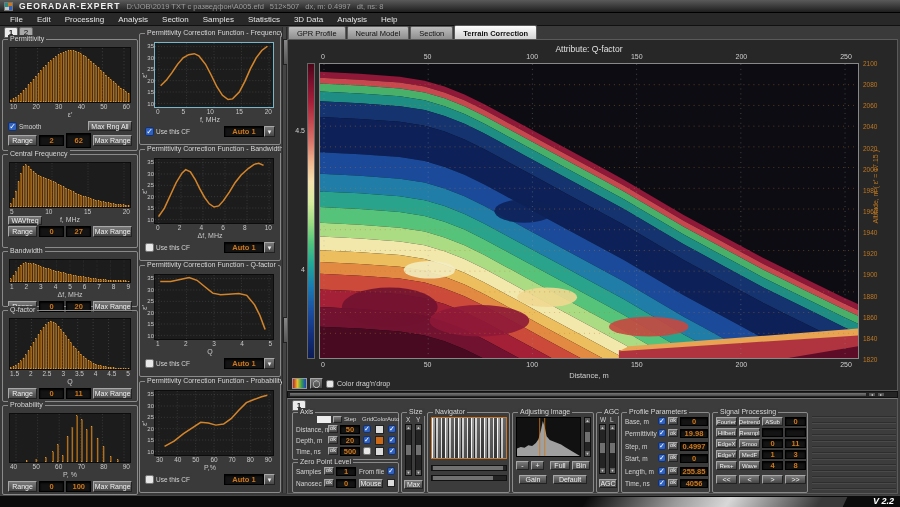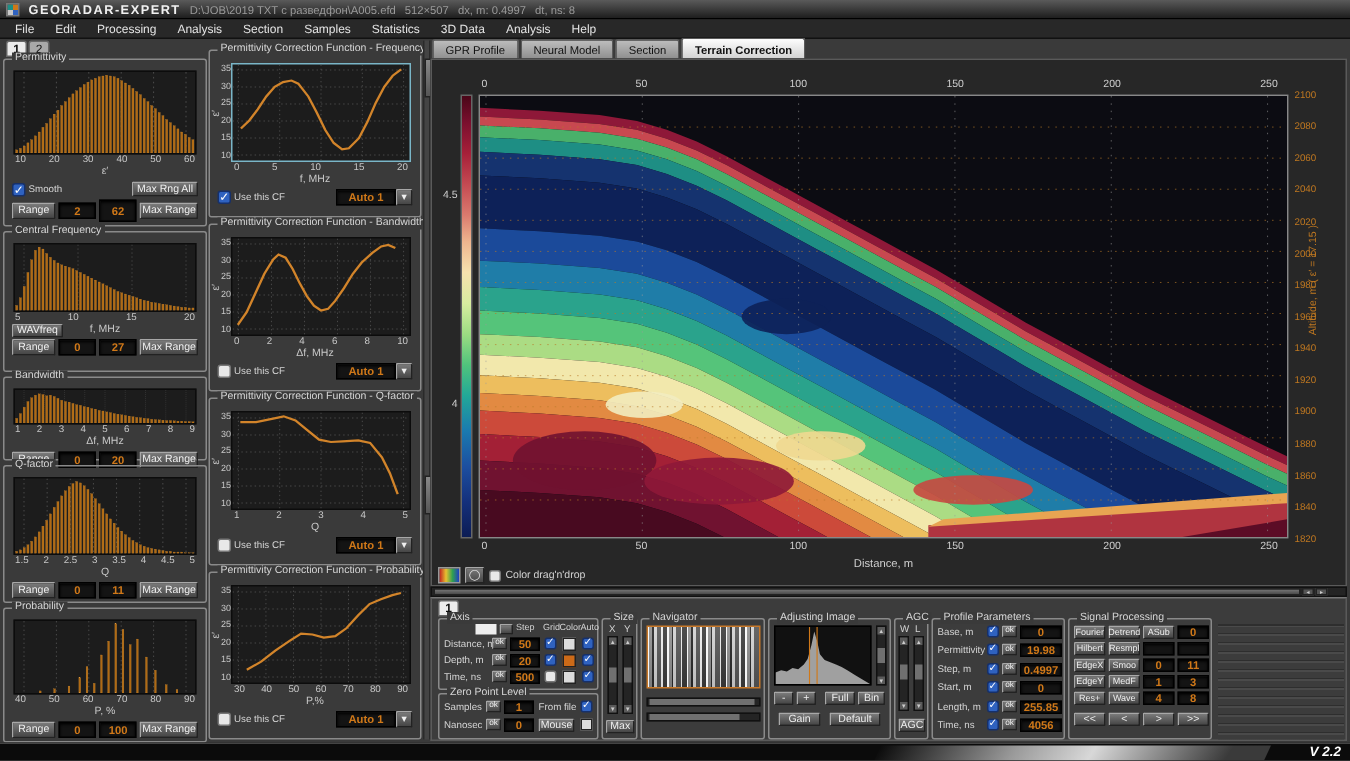--- a/index.html
+++ b/index.html
@@ -670,20 +670,21 @@
 </div>
 
 <div id="maintabs">
     <span class="tab">GPR Profile</span>
     <span class="tab">Neural Model</span>
     <span class="tab">Section</span>
     <span class="tab active">Terrain Correction</span>
   </div>
 
 <div id="plotpanel">
+  <div id="plottitle">Attribute:  Q-factor</div>
   <div class="topticks" id="topticks">
       <span style="left: 35px; top: 13px;">0</span>
       <span style="left: 139.6px; top: 13px;">50</span>
       <span style="left: 244.2px; top: 13px;">100</span>
       <span style="left: 348.8px; top: 13px;">150</span>
       <span style="left: 453.4px; top: 13px;">200</span>
       <span style="left: 558px; top: 13px;">250</span>
     </div>
   <div id="colorbar"></div>
   <div id="cbticks">

